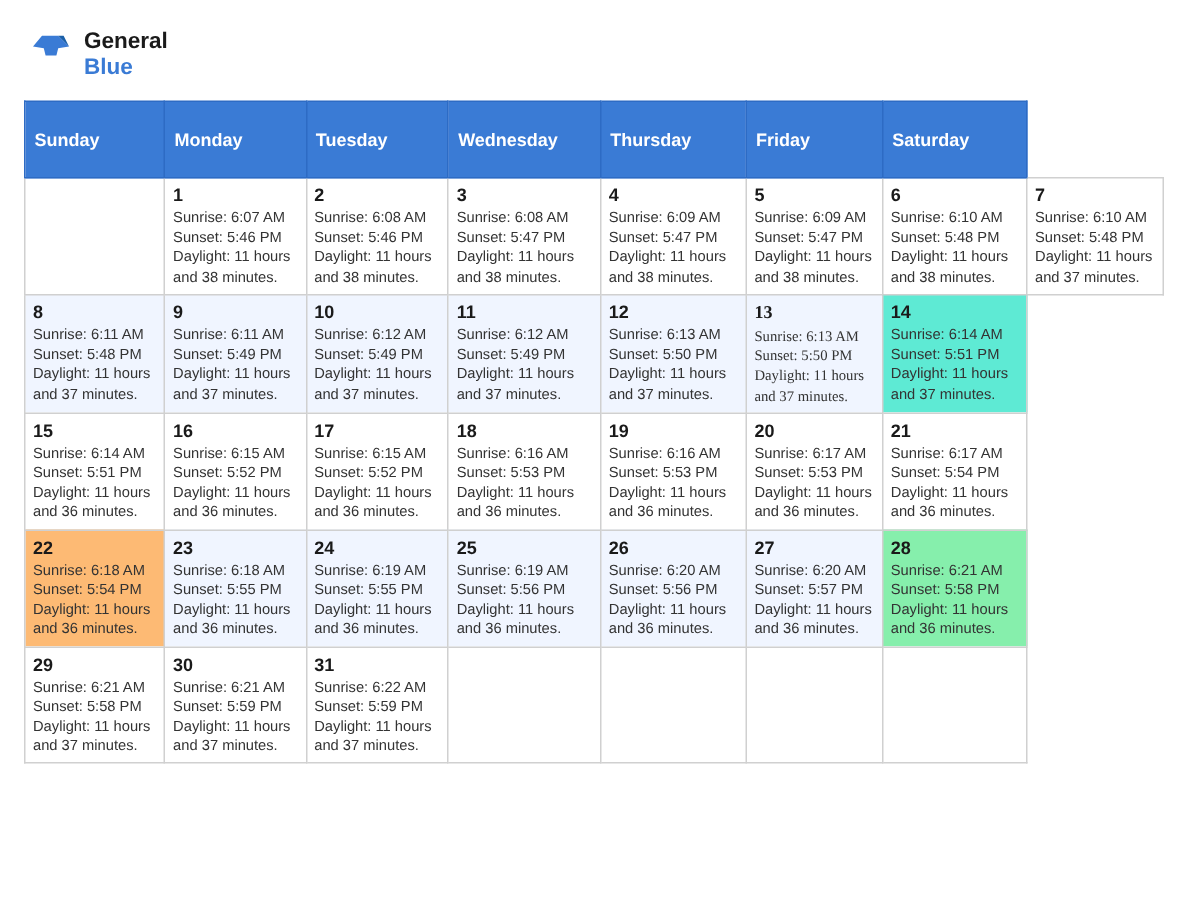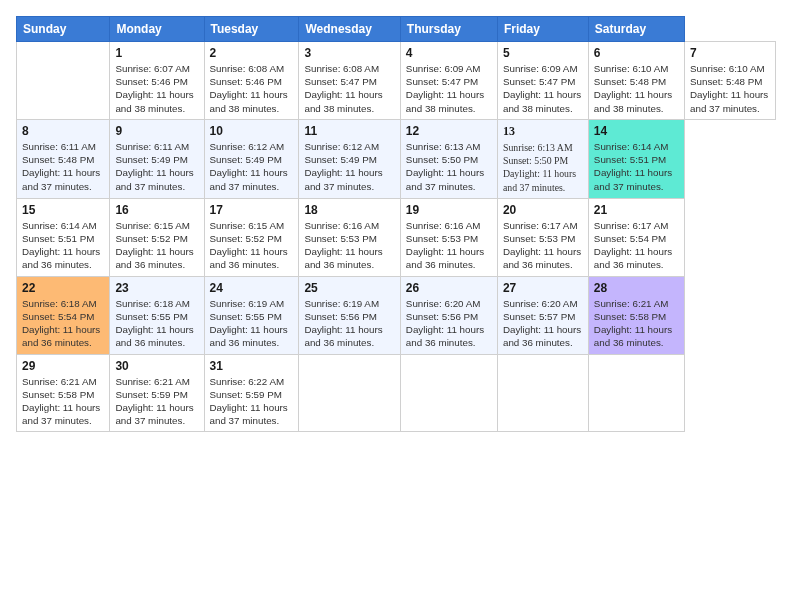--- a/index.html
+++ b/index.html
@@ -39,21 +39,21 @@
       color: #555;
     }
     .calendar {
       width: 100%;
       border-collapse: collapse;
       font-size: 10.5px;
     }
     .calendar th {
       background: #3a7bd5;
       color: #fff;
-      padding: 5px 6px;
+      padding: 18px 6px;
       text-align: left;
       font-size: 12px;
       font-weight: bold;
       border: 1px solid #2d6bc4;
     }
     .calendar td {
       border: 1px solid #d0d0d0;
       vertical-align: top;
       padding: 4px 5px;
       width: 113px;
@@ -76,20 +76,40 @@
       line-height: 1.35;
     }
     .empty-cell {
       background: #fff !important;
     }
   </style>
 </head>
 <body>
 
 <div class="page">
+  <div class="header">
+    <div class="logo">
+  <div style="display:flex;align-items:center;">
+    <div style="margin-right:4px;">
+      <svg width="36" height="36" viewBox="0 0 60 50">
+        <polygon points="20,8 38,8 50,20 38,22 36,30 24,30 22,22 10,20" fill="#3a7bd5"></polygon>
+        <polygon points="38,8 50,20 44,8" fill="#1a5fa8"></polygon>
+      </svg>
+    </div>
+    <div>
+      <div style="font-size:15px;font-weight:bold;color:#1a1a1a;line-height:1.1;">General</div>
+      <div style="font-size:15px;font-weight:bold;color:#3a7bd5;line-height:1.1;">Blue</div>
+    </div>
+  </div>
+</div>
+    <div class="title-area">
+      <div class="month-title"></div>
+      <div class="location"></div>
+    </div>
+  </div>
 
   <table class="calendar">
     <thead>
       <tr>
       <th>Sunday</th>
           <th>Monday</th>
           <th>Tuesday</th>
           <th>Wednesday</th>
           <th>Thursday</th>
           <th>Friday</th>
@@ -287,21 +307,21 @@
 Daylight: 11 hours
 and 36 minutes.</div>
           </td>
           <td style="background: rgb(240, 245, 255);">
             <span class="day-num">27</span>
             <div class="day-info" style="white-space: pre-line;">Sunrise: 6:20 AM
 Sunset: 5:57 PM
 Daylight: 11 hours
 and 36 minutes.</div>
           </td>
-          <td style="background: #c4b5fd;">
+          <td style="background: #86efac;">
             <span class="day-num">28</span>
             <div class="day-info" style="white-space: pre-line;">Sunrise: 6:21 AM
 Sunset: 5:58 PM
 Daylight: 11 hours
 and 36 minutes.</div>
           </td>
         </tr>
         <tr>
           <td>
             <span class="day-num">29</span>

